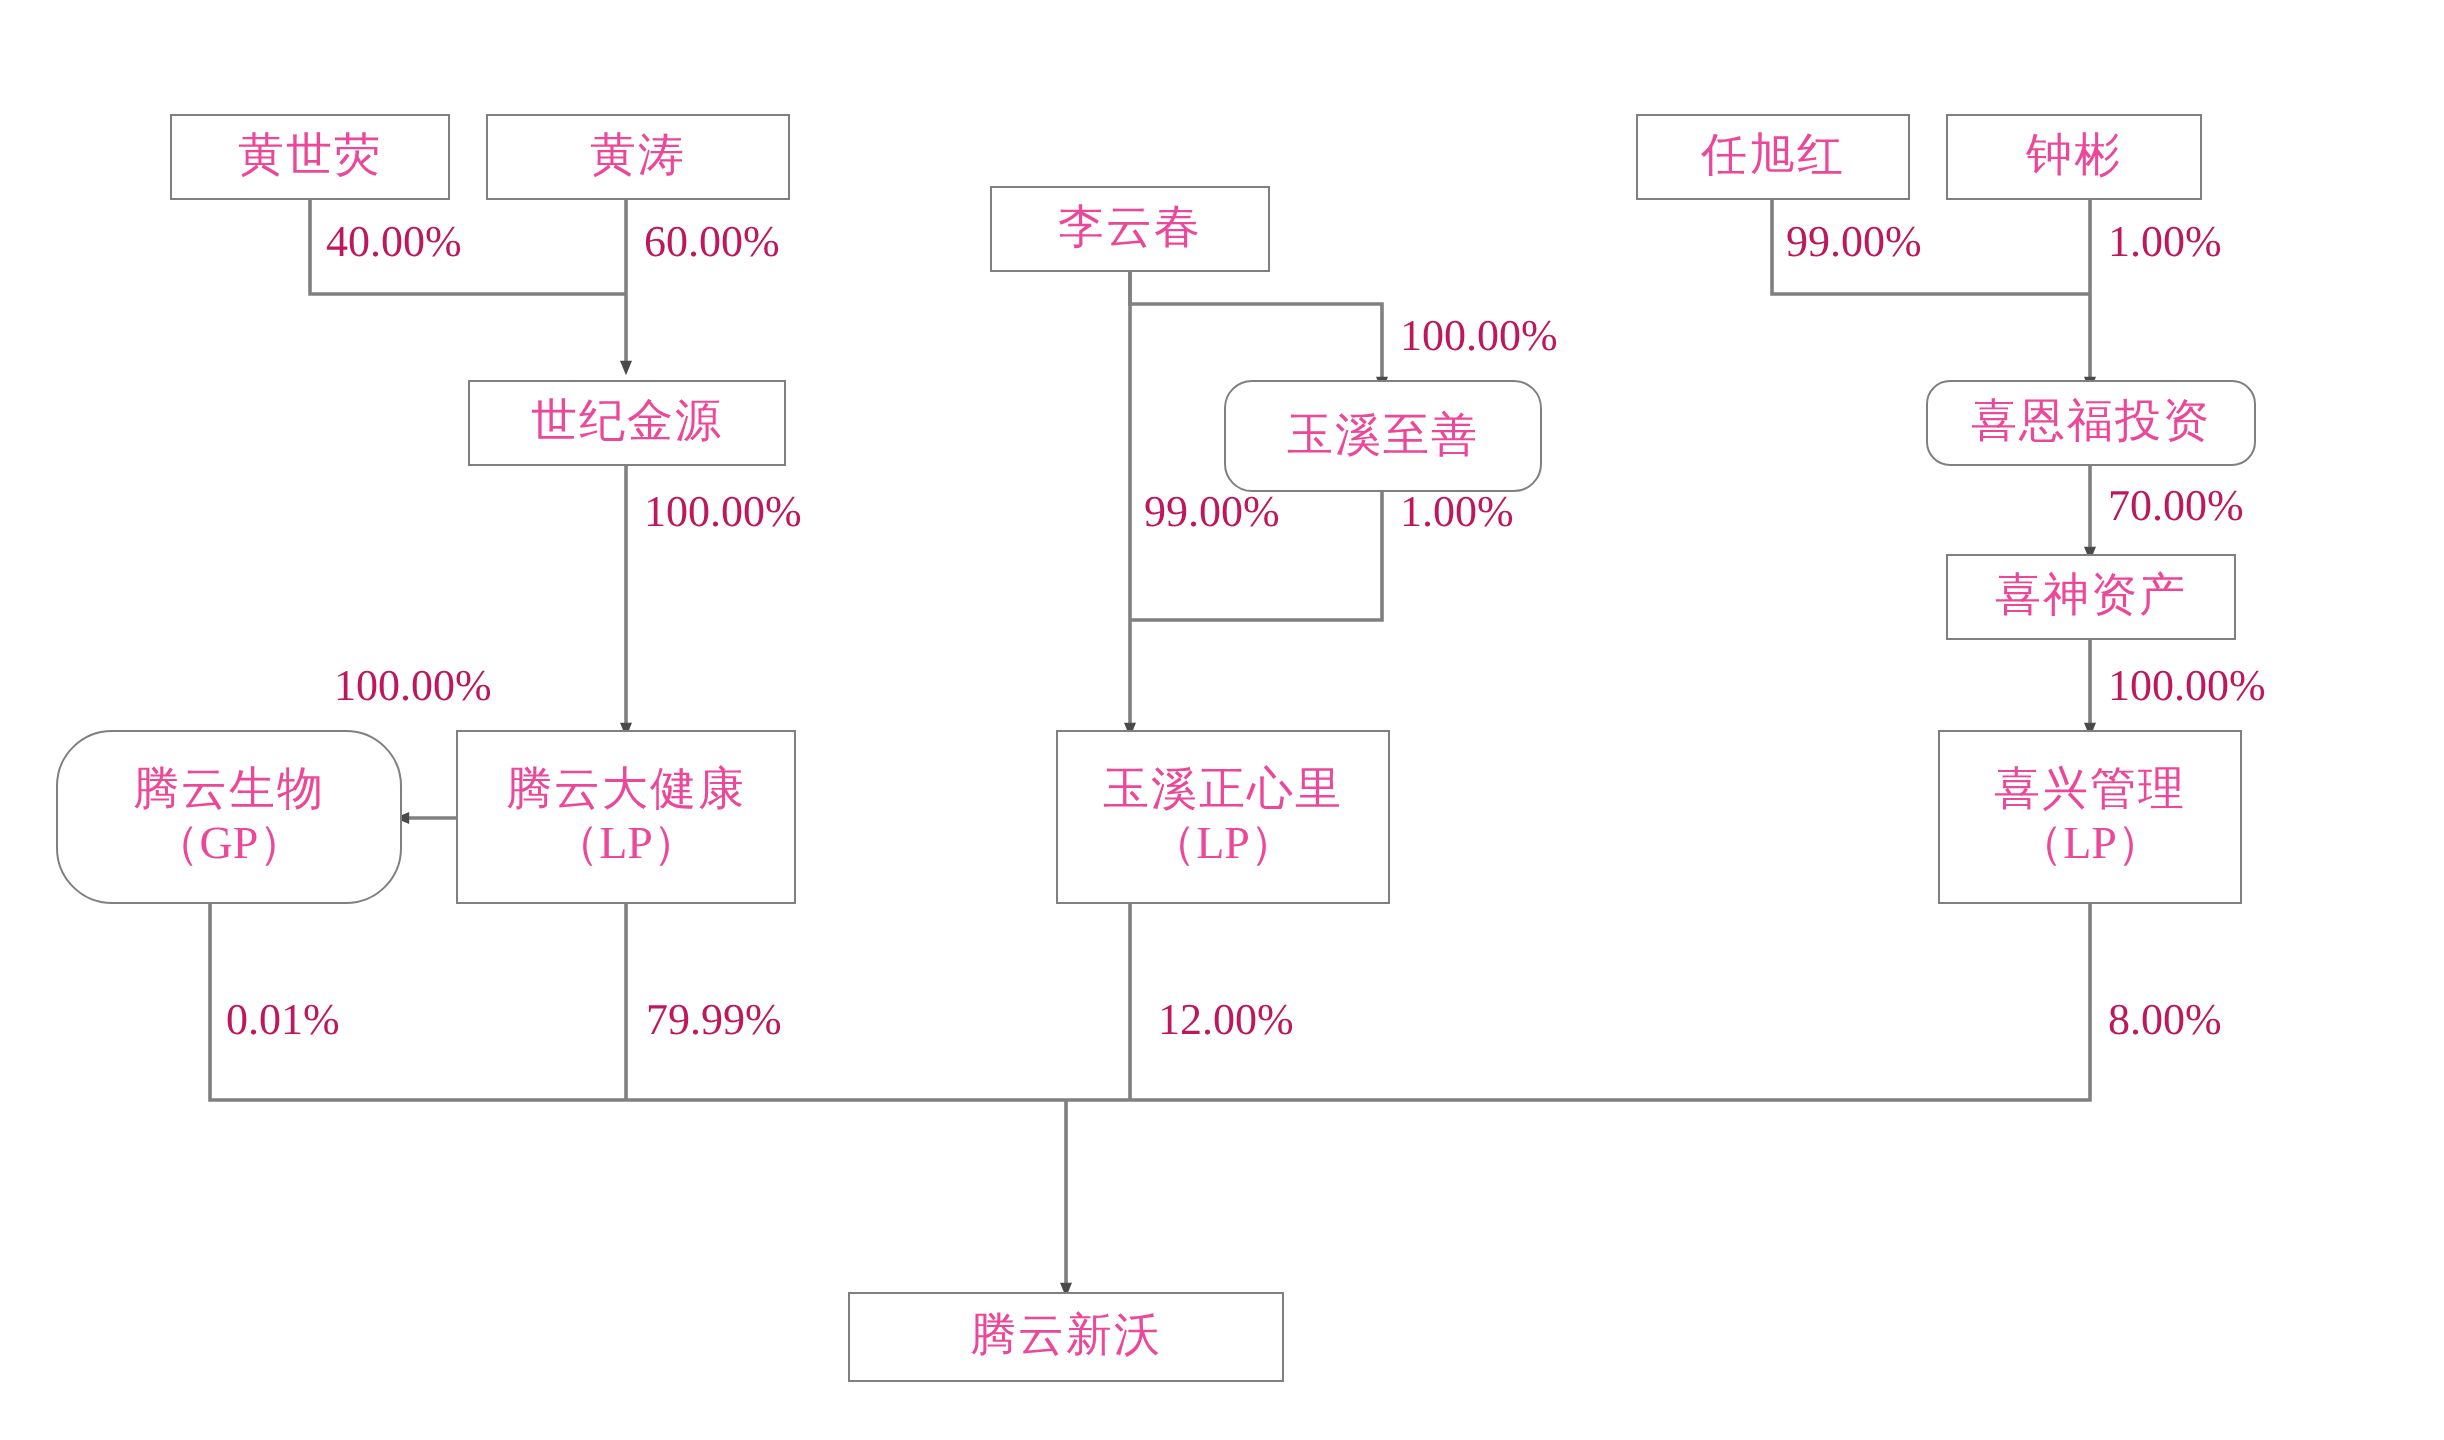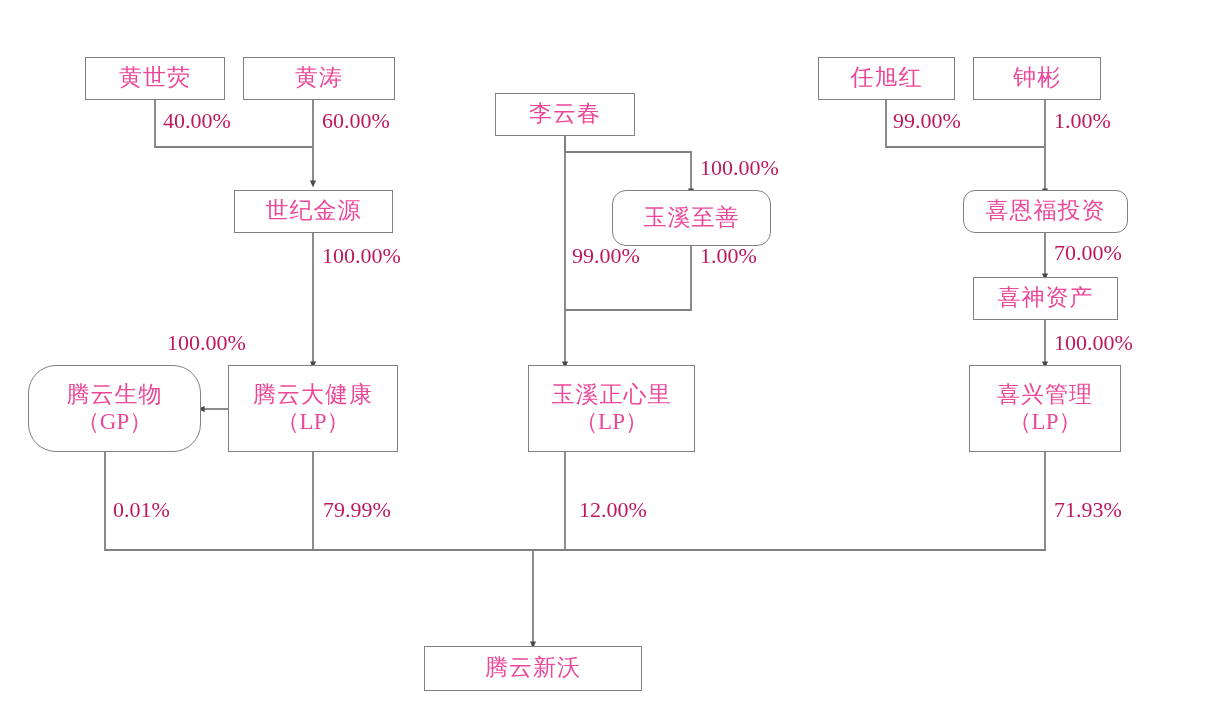--- a/index.html
+++ b/index.html
@@ -159,15 +159,15 @@
 
   <div class="edge-label" style="left:322px; top:243px;">100.00%</div>
   <div class="edge-label" style="left:167px; top:330px;">100.00%</div>
 
   <div class="edge-label" style="left:1054px; top:240px;">70.00%</div>
   <div class="edge-label" style="left:1054px; top:330px;">100.00%</div>
 
   <div class="edge-label" style="left:113px; top:497px;">0.01%</div>
   <div class="edge-label" style="left:323px; top:497px;">79.99%</div>
   <div class="edge-label" style="left:579px; top:497px;">12.00%</div>
-  <div class="edge-label" style="left:1054px; top:497px;">71.93%</div>
+  <div class="edge-label" style="left:1054px; top:497px;">8.00%</div>
 
 </div>
 
 </body></html>

